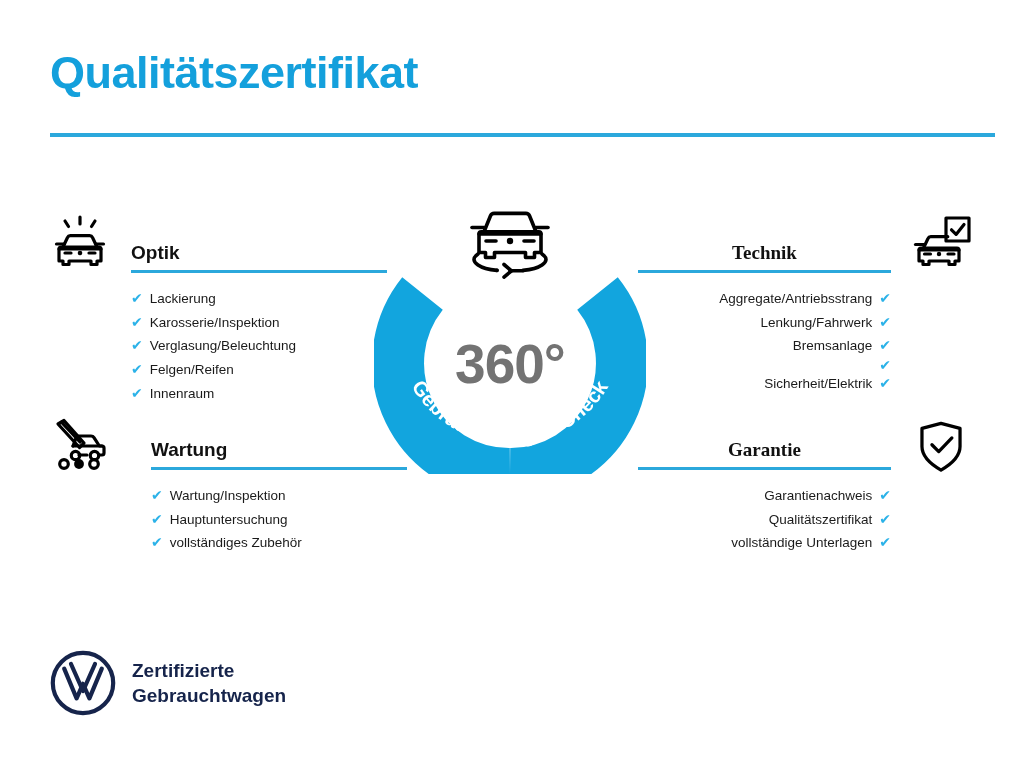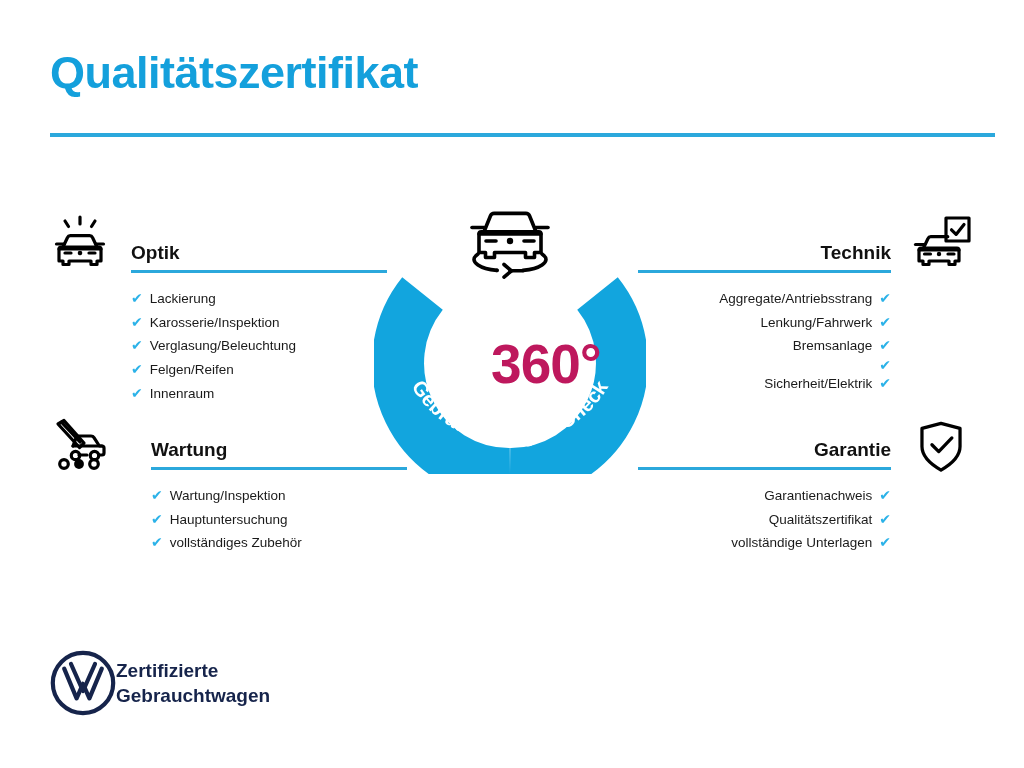--- a/index.html
+++ b/index.html
@@ -77,21 +77,21 @@
     font-weight: 700;
     line-height: 1;
     flex: 0 0 auto;
   }
 
   
   .section.left .section-head { text-align: left; }
   .section.left .section-list li { justify-content: flex-start; }
 
   
-  .section.right .section-head { text-align: right; }
+  .section.right .section-head { text-align: center; font-family: Liberation Serif, serif; }
   .section.right .section-list li { justify-content: flex-end; }
 
   
   #sec-optik    { left: 131px; top: 243px; width: 256px; }
   #sec-wartung  { left: 131px; top: 440px; width: 256px; margin-left: 20px; }
   #sec-technik  { left: 638px; top: 243px; width: 253px; }
   #sec-garantie { left: 638px; top: 440px; width: 253px; }
 
   
   .corner-icon {
@@ -120,34 +120,33 @@
     height: 84px;
   }
   #badge-value {
     position: absolute;
     left: 374px;
     top: 337px;
     width: 272px;
     text-align: center;
     font-size: 55px;
     font-weight: 700;
-    color: #be185d;
+    color: #737373;
     letter-spacing: -1px;
     line-height: 1;
-    margin-left: 36px;
   }
 
   
   #vw-lockup {
     position: absolute;
     left: 50px;
     top: 650px;
     display: flex;
     align-items: center;
-    gap: 0;
+    gap: 16px;
   }
   #vw-mark { width: 66px; height: 66px; flex: 0 0 auto; }
   #vw-words {
     font-size: 19px;
     font-weight: 700;
     line-height: 25px;
     color: #16244B;
     white-space: nowrap;
   }
 </style>

